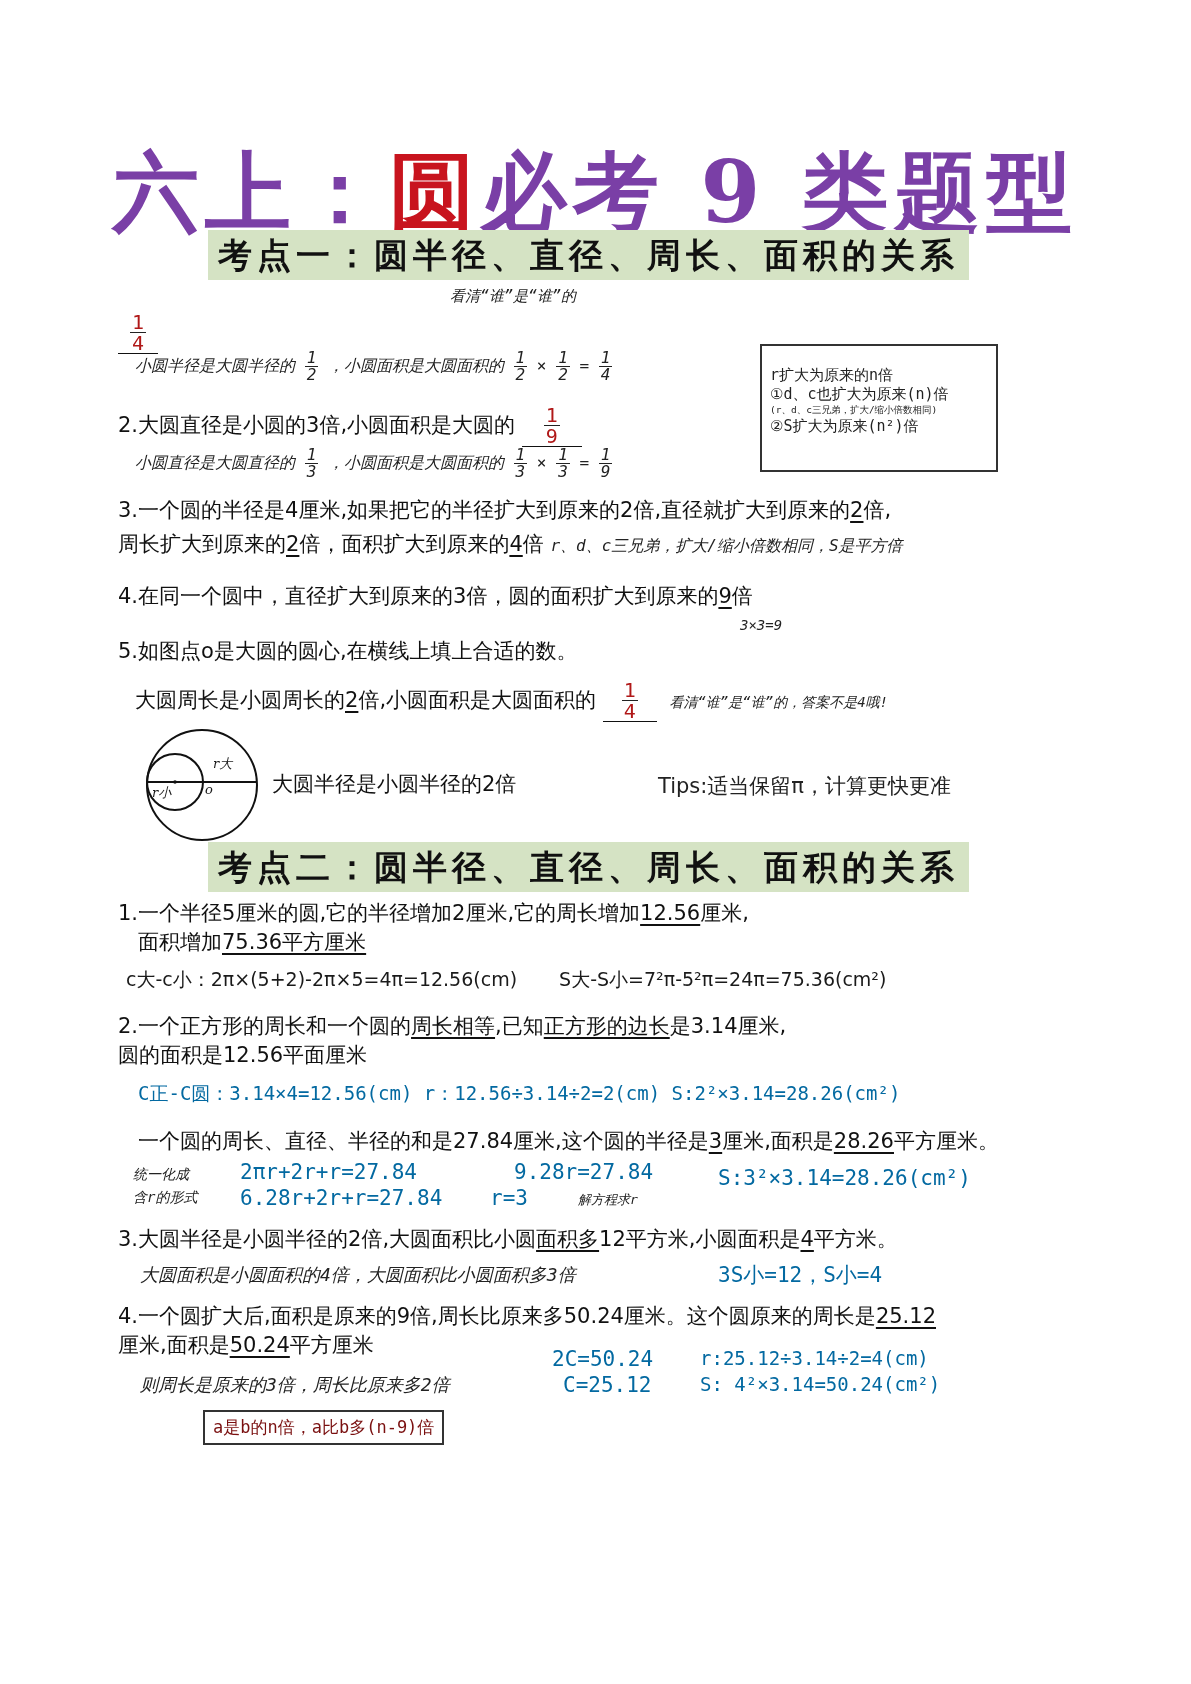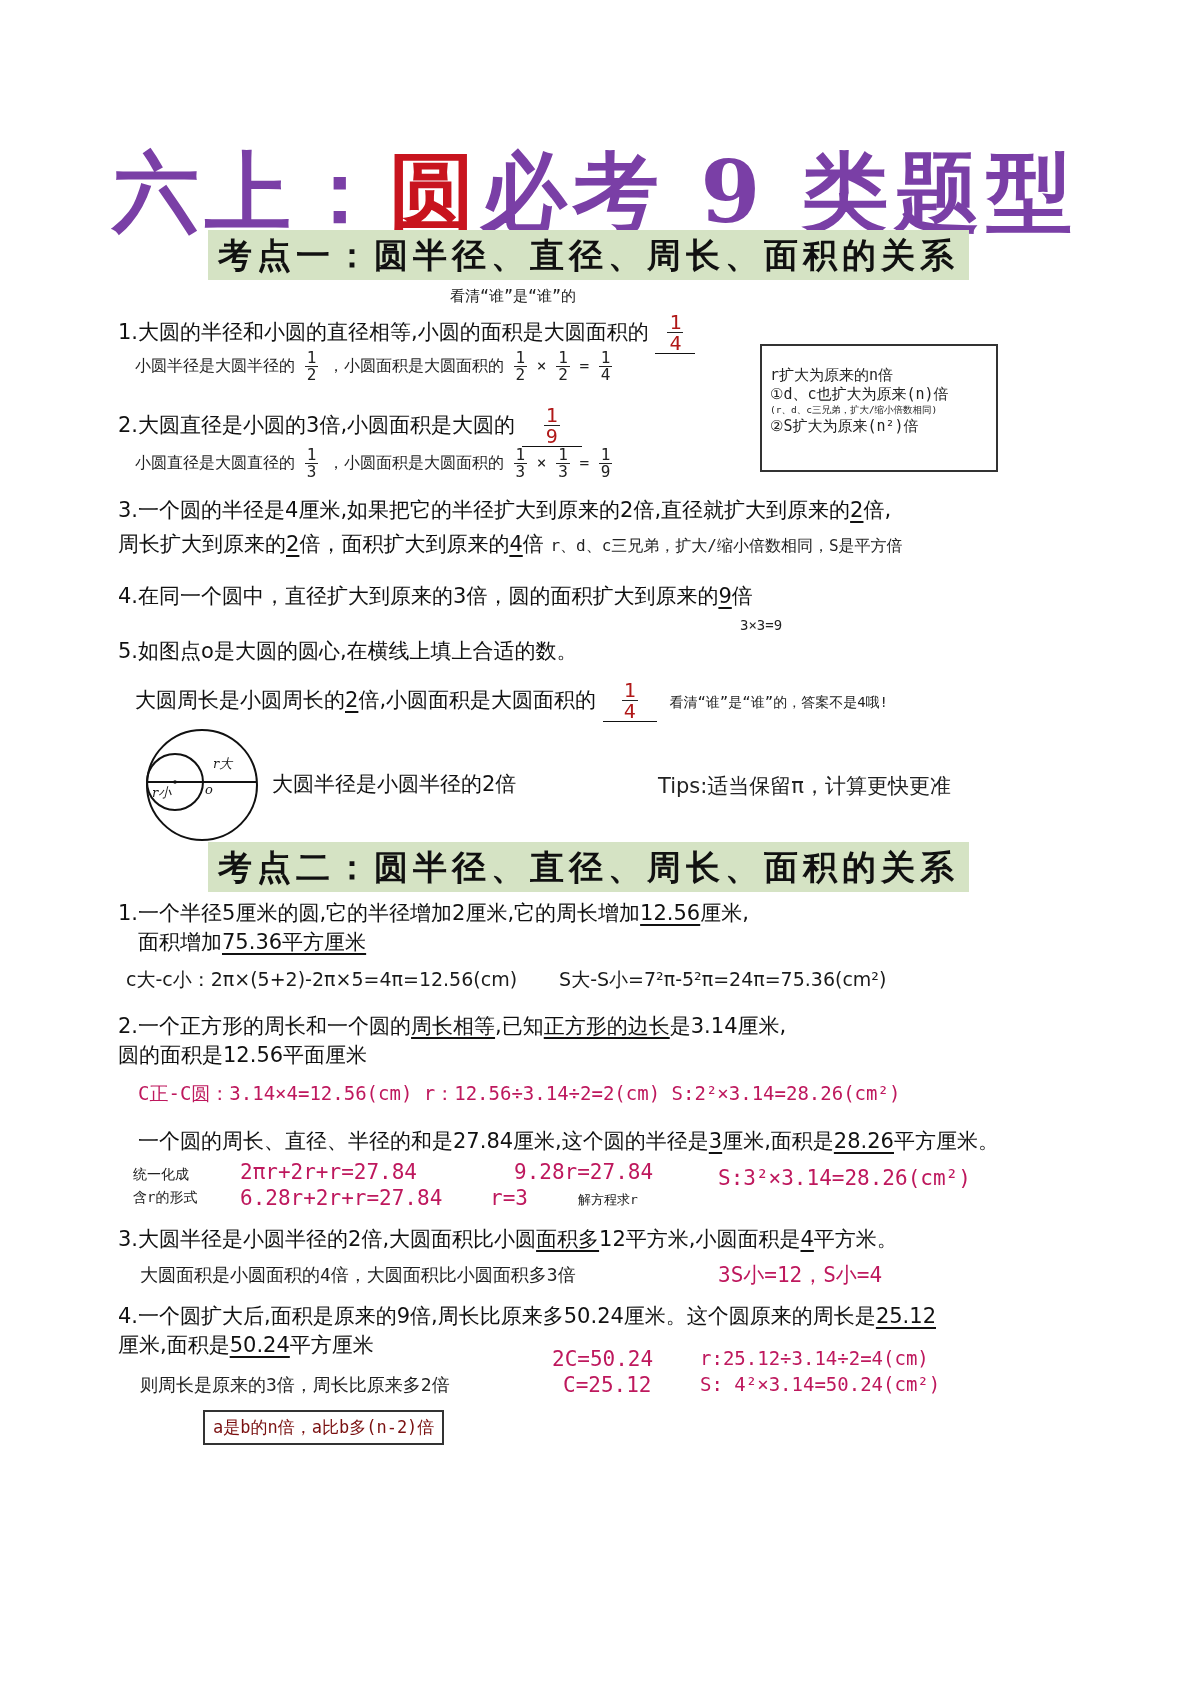--- a/index.html
+++ b/index.html
@@ -5,22 +5,22 @@
   html, body { margin:0; padding:0; background:#ffffff; }
   body { width:1191px; height:1684px; position:relative; overflow:hidden;
          font-family:"DejaVu Sans", sans-serif; color:#1a1a1a; }
   .abs { position:absolute; white-space:nowrap; }
   .title { left:0; width:1191px; top:135px; text-align:center; font-family:"DejaVu Serif", serif;
            font-weight:bold; font-size:86px; letter-spacing:6px; color:#7a3fa6; }
   .title .red { color:#c8141e; }
   .banner { background:#d5e3c4; font-family:"DejaVu Serif", serif; font-weight:bold;
             font-size:34px; letter-spacing:5px; color:#111; padding:2px 10px; line-height:46px; }
   .q { font-size:21px; color:#111; }
-  .hw { font-family:"DejaVu Sans Mono", monospace; font-size:16px; color:#222; }
-  .hw-big { font-family:"DejaVu Sans Mono", monospace; font-size:21px; color:#be185d; }
+  .hw { font-family:"DejaVu Sans Mono", monospace; font-size:16px; color:#222;font-style:italic; }
+  .hw-big { font-family:"DejaVu Sans Mono", monospace; font-size:21px; color:#0369a1; }
   .u { text-decoration:underline; text-underline-offset:4px; }
   .blank { display:inline-block; border-bottom:1.5px solid #111; text-align:center; }
   .frac { display:inline-flex; flex-direction:column; align-items:center; vertical-align:middle;
           font-family:"DejaVu Sans Mono", monospace; line-height:1; }
   .frac .n { border-bottom:1.5px solid #222; padding:0 2px; }
   .frac .d { padding:0 2px; }
   .red-ans { color:#b01818; }
   .note-box { border:2px solid #333; padding:20px 8px; background:#fff; }
   .note-box div { font-family:"DejaVu Sans Mono", monospace; color:#222; }
   .tip { font-size:21px; color:#222; }
@@ -30,21 +30,20 @@
 
 <div class="abs title">
   <span>六上：</span><span class="red">圆</span><span>必考 9 类题型</span>
 </div>
 
 <div class="abs banner" style="left:208px; top:230px;">考点一：圆半径、直径、周长、面积的关系</div>
 
 <div class="abs hw" style="left:450px; top:287px; font-size:15px;">看清“谁”是“谁”的</div>
 
 <div class="abs q" style="left:118px; top:312px;">
-  <span>1.大圆的半径和小圆的直径相等,小圆的面积是大圆面积的</span>
   <span class="blank" style="width:40px;">
     <span class="frac red-ans" style="font-size:20px;">
       <span class="n">1</span>
         <span class="d">4</span>
     </span>
   </span>
 </div>
 
 <div class="abs hw" style="left:135px; top:350px;">
   <span>小圆半径是大圆半径的</span>
@@ -191,14 +190,14 @@
 <div class="abs q" style="left:118px; top:1331px;">
   <span>厘米,面积是</span><span class="u">50.24</span><span>平方厘米</span>
 </div>
 <div class="abs hw" style="left:140px; top:1373px; font-size:18px;">则周长是原来的3倍，周长比原来多2倍</div>
 <div class="abs hw-big" style="left:552px; top:1347px;">2C=50.24</div>
 <div class="abs hw-big" style="left:563px; top:1373px;">C=25.12</div>
 <div class="abs hw-big" style="left:700px; top:1347px; font-size:19px;">r:25.12÷3.14÷2=4(cm)</div>
 <div class="abs hw-big" style="left:700px; top:1373px; font-size:19px;">S: 4²×3.14=50.24(cm²)</div>
 
 <div class="abs note-box" style="left:203px; top:1410px; padding:4px 8px;">
-  <div style="font-size:17px; color:#7a1010;">a是b的n倍，a比b多(n-2)倍</div>
+  <div style="font-size:17px; color:#7a1010;">a是b的n倍，a比b多(n-9)倍</div>
 </div>
 
 </body></html>

